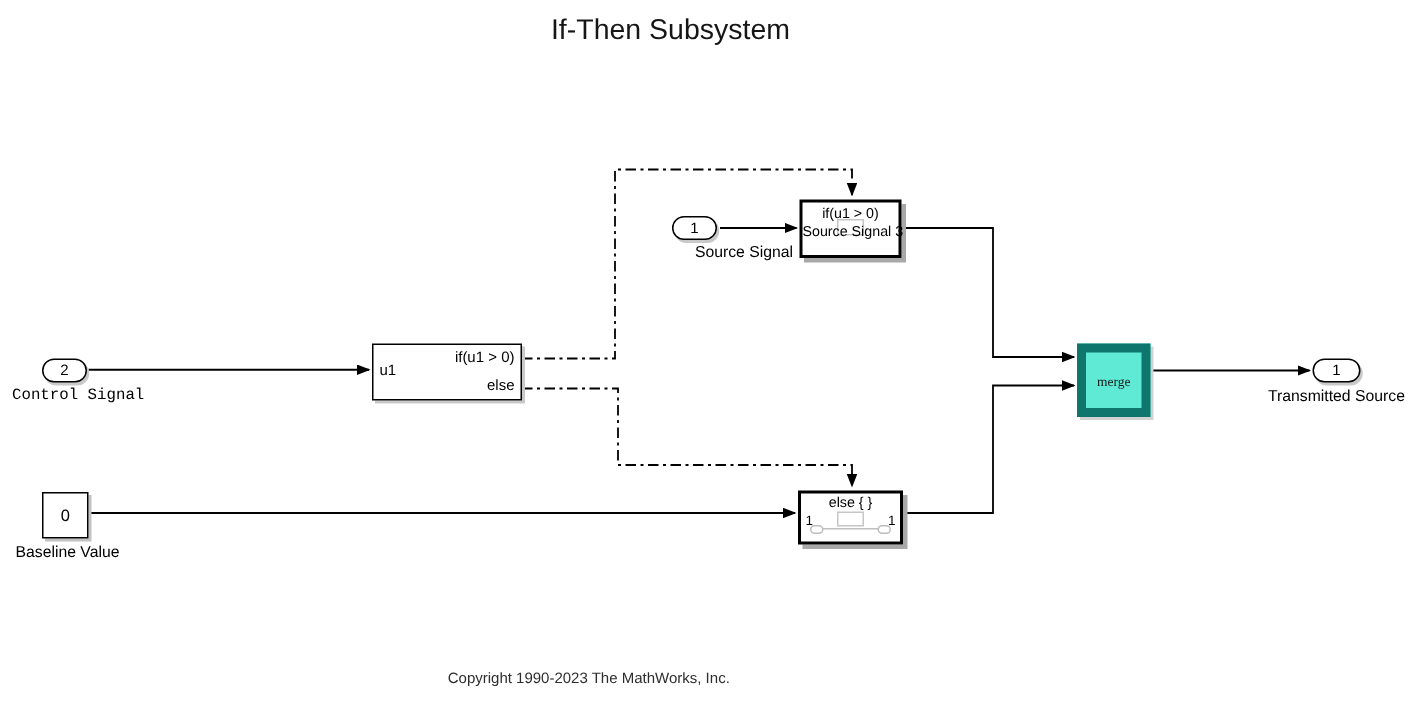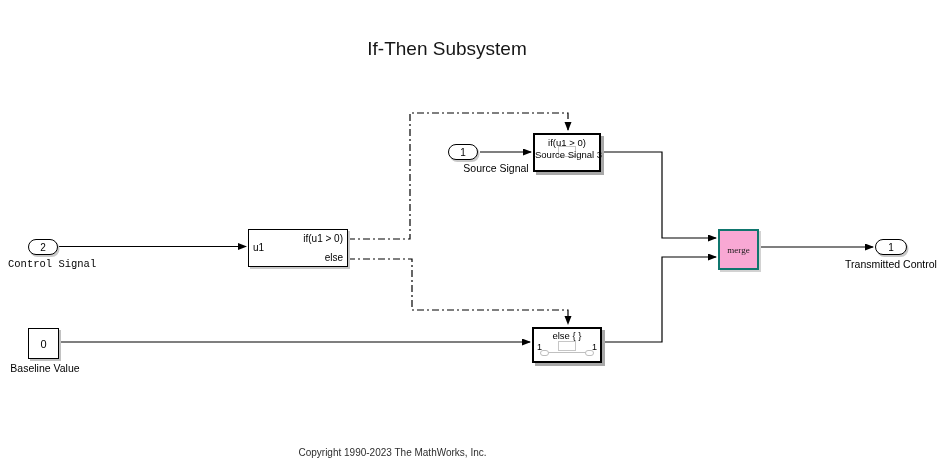--- a/index.html
+++ b/index.html
@@ -3,21 +3,21 @@
 <meta charset="utf-8">
 <style>
   html,body{margin:0;padding:0;background:#ffffff;}
   #canvas{
     position:relative;width:946px;height:472px;background:#ffffff;
     font-family:"Liberation Sans", sans-serif;color:#000;overflow:hidden;
   }
   #wires{position:absolute;left:0;top:0;width:946px;height:472px;}
   .title{
     position:absolute;left:0;top:10px;width:894px;text-align:center;
-    font-size:19px;color:#161616;margin-top:28px;
+    font-size:19px;color:#161616;
   }
   .copyright{
     position:absolute;left:0;top:447px;width:785px;text-align:center;
     font-size:10px;color:#2e2e2e;
   }
   .port-oval{
     position:absolute;height:14px;border:1.5px solid #000;border-radius:9px;
     background:#fff;display:flex;align-items:center;justify-content:center;
     font-size:10px;box-shadow:1.5px 2px 0 #c9c9c9;
   }
@@ -58,21 +58,21 @@
     position:absolute;left:8px;right:8px;top:23px;border-top:1px solid #c0c0c0;
   }
   .ss2 .pv-dot{
     position:absolute;top:21px;width:7px;height:4px;border:1px solid #bdbdbd;
     border-radius:3px;background:#fff;
   }
   .ss2 .pv-dot.l{left:6px;}
   .ss2 .pv-dot.r{right:6px;}
   .merge{
     position:absolute;left:718px;top:229px;width:37px;height:37px;
-    border:2px solid #0f766e;background:#f9a8d4;box-shadow:2px 2px 0 #d2d2d2;
+    border:6px solid #0f766e;background:#5eead4;box-shadow:2px 2px 0 #d2d2d2;
     display:flex;align-items:center;justify-content:center;
     font-family:"Liberation Serif", serif;font-size:9px;color:#1a1a1a;
   }
 </style>
 </head>
 <body>
 
 <div id="canvas">
 
   <svg id="wires" viewBox="0 0 946 472" xmlns="http://www.w3.org/2000/svg">
@@ -133,15 +133,15 @@
     <div class="pv-dot r"></div>
   </div>
 
   <div class="merge">
     <span>merge</span>
   </div>
 
   <div class="port-oval" style="left:875px;top:239px;width:30px;">
     <span>1</span>
   </div>
-  <div class="blk-label" style="left:844px;top:258px;width:94px;">Transmitted Control</div>
+  <div class="blk-label" style="left:844px;top:258px;width:94px;">Transmitted Source</div>
 
 </div>
 
 </body></html>

